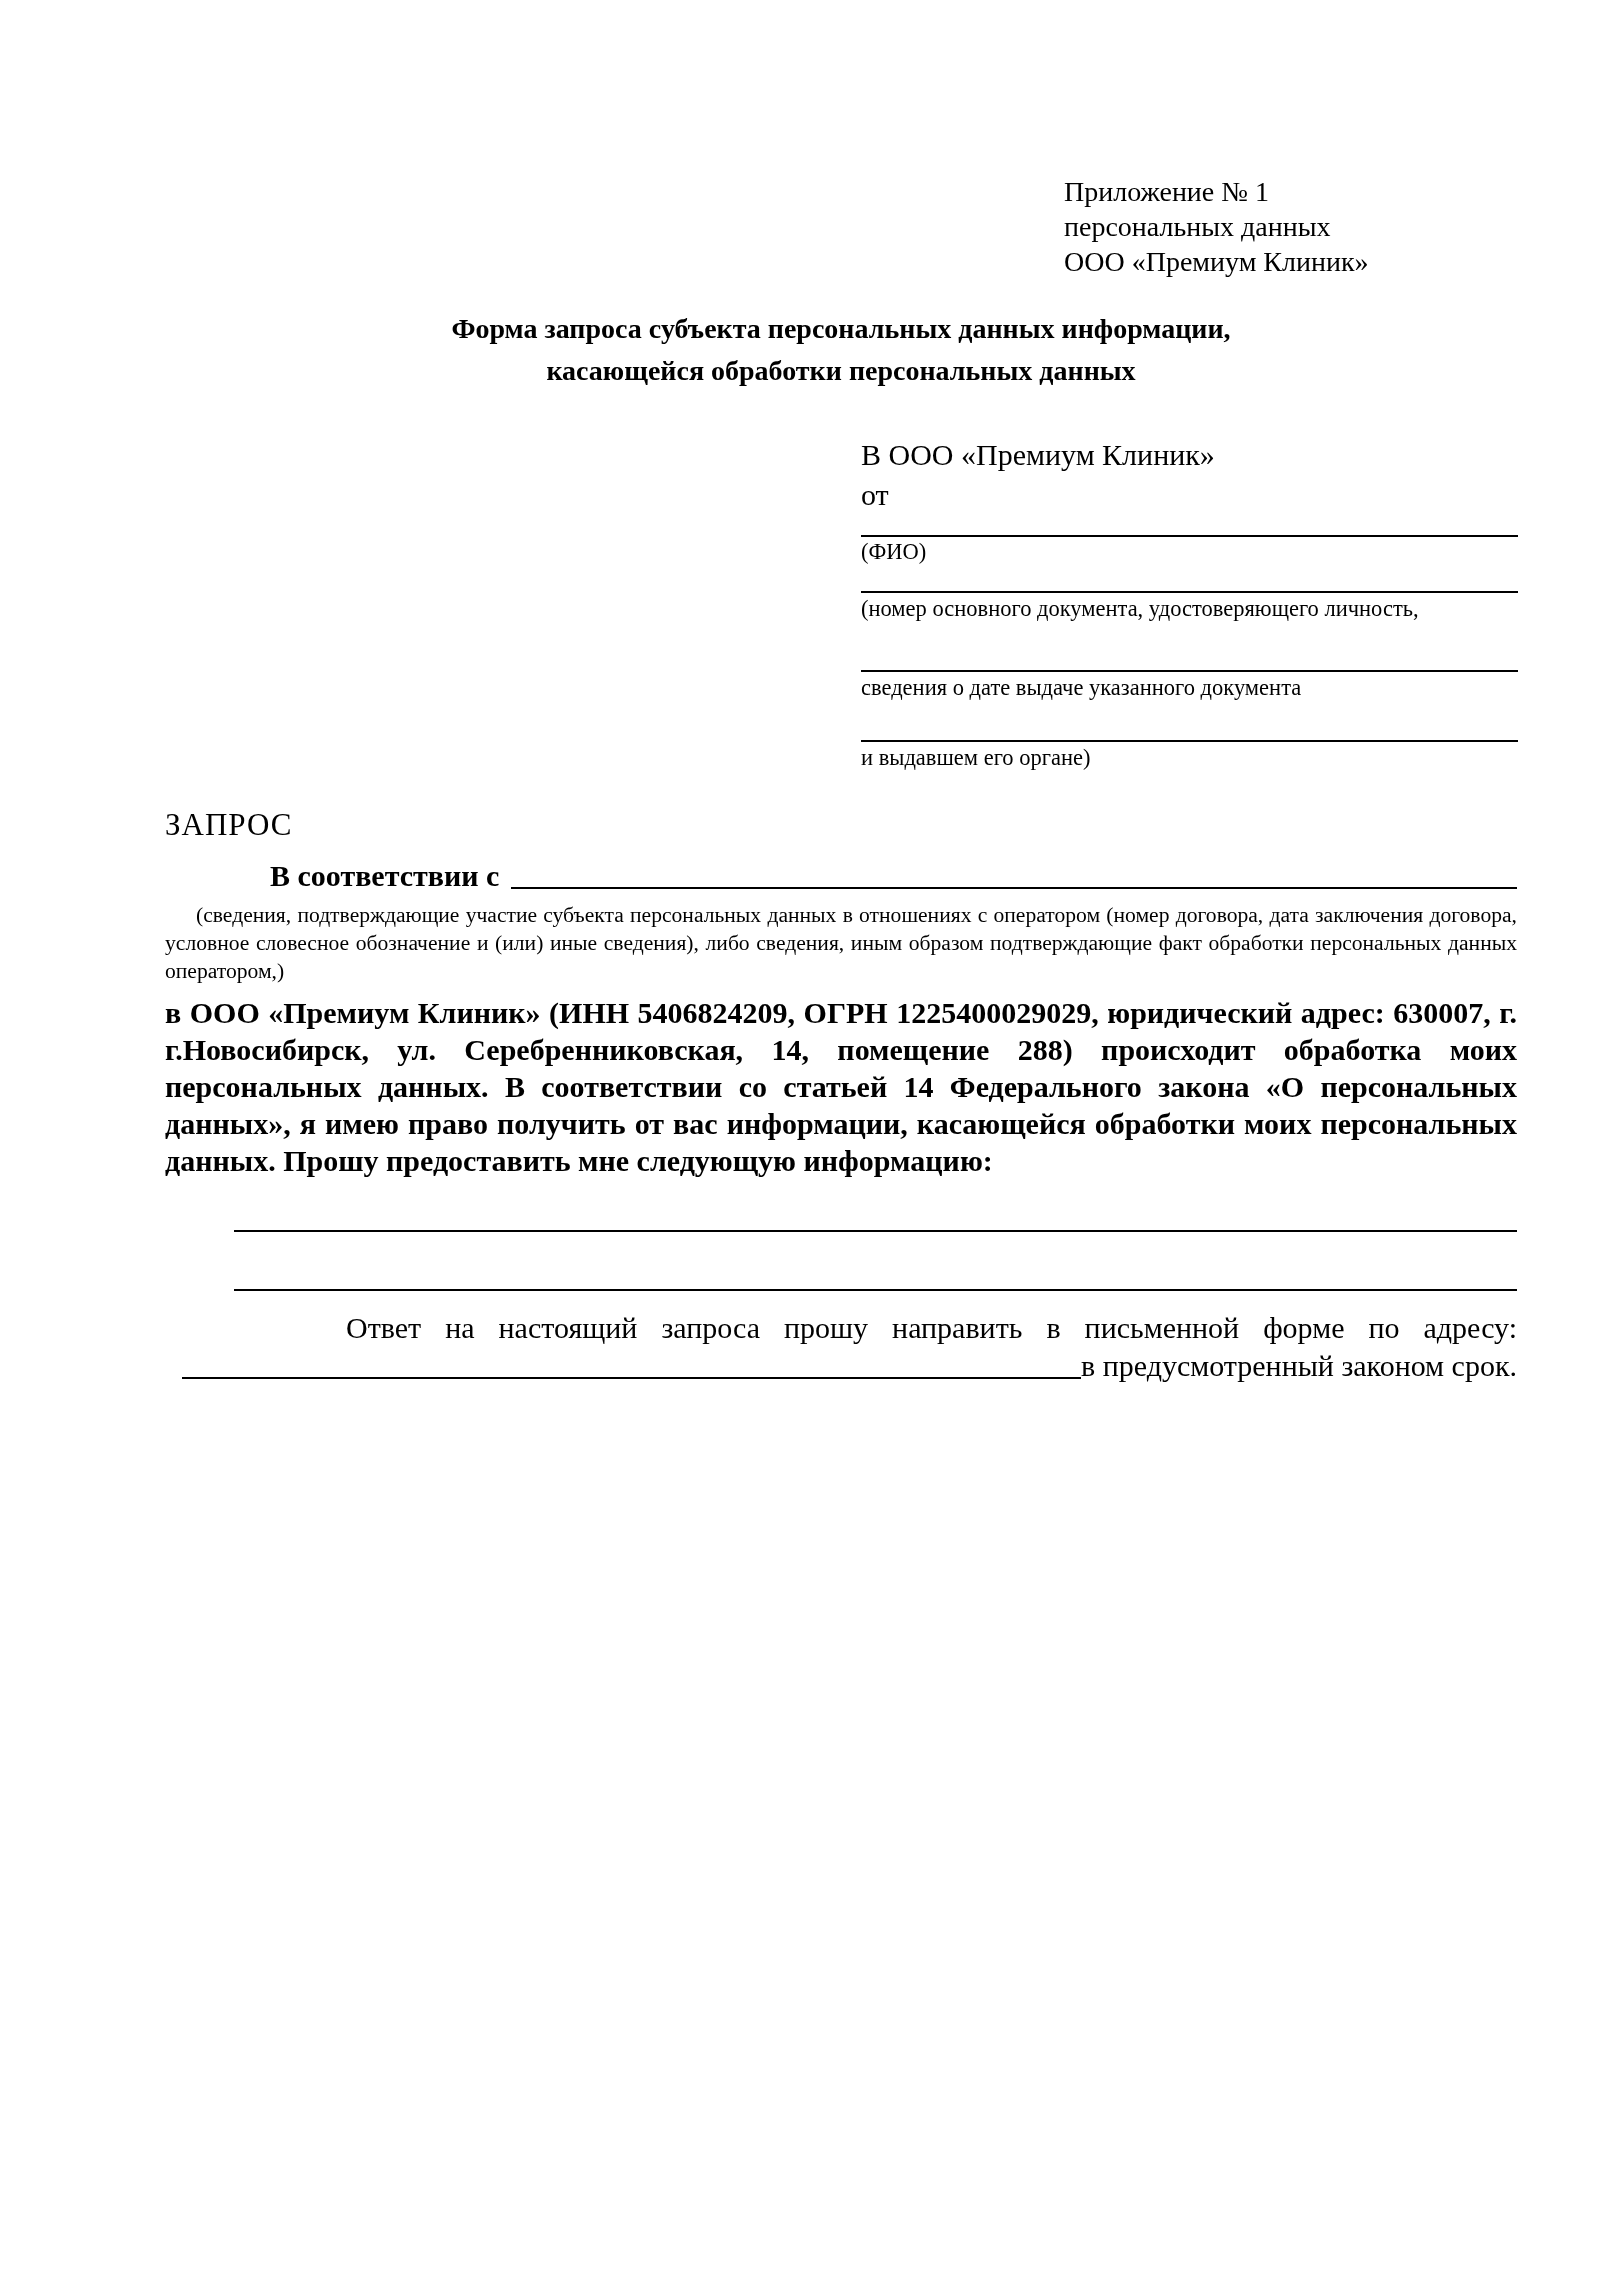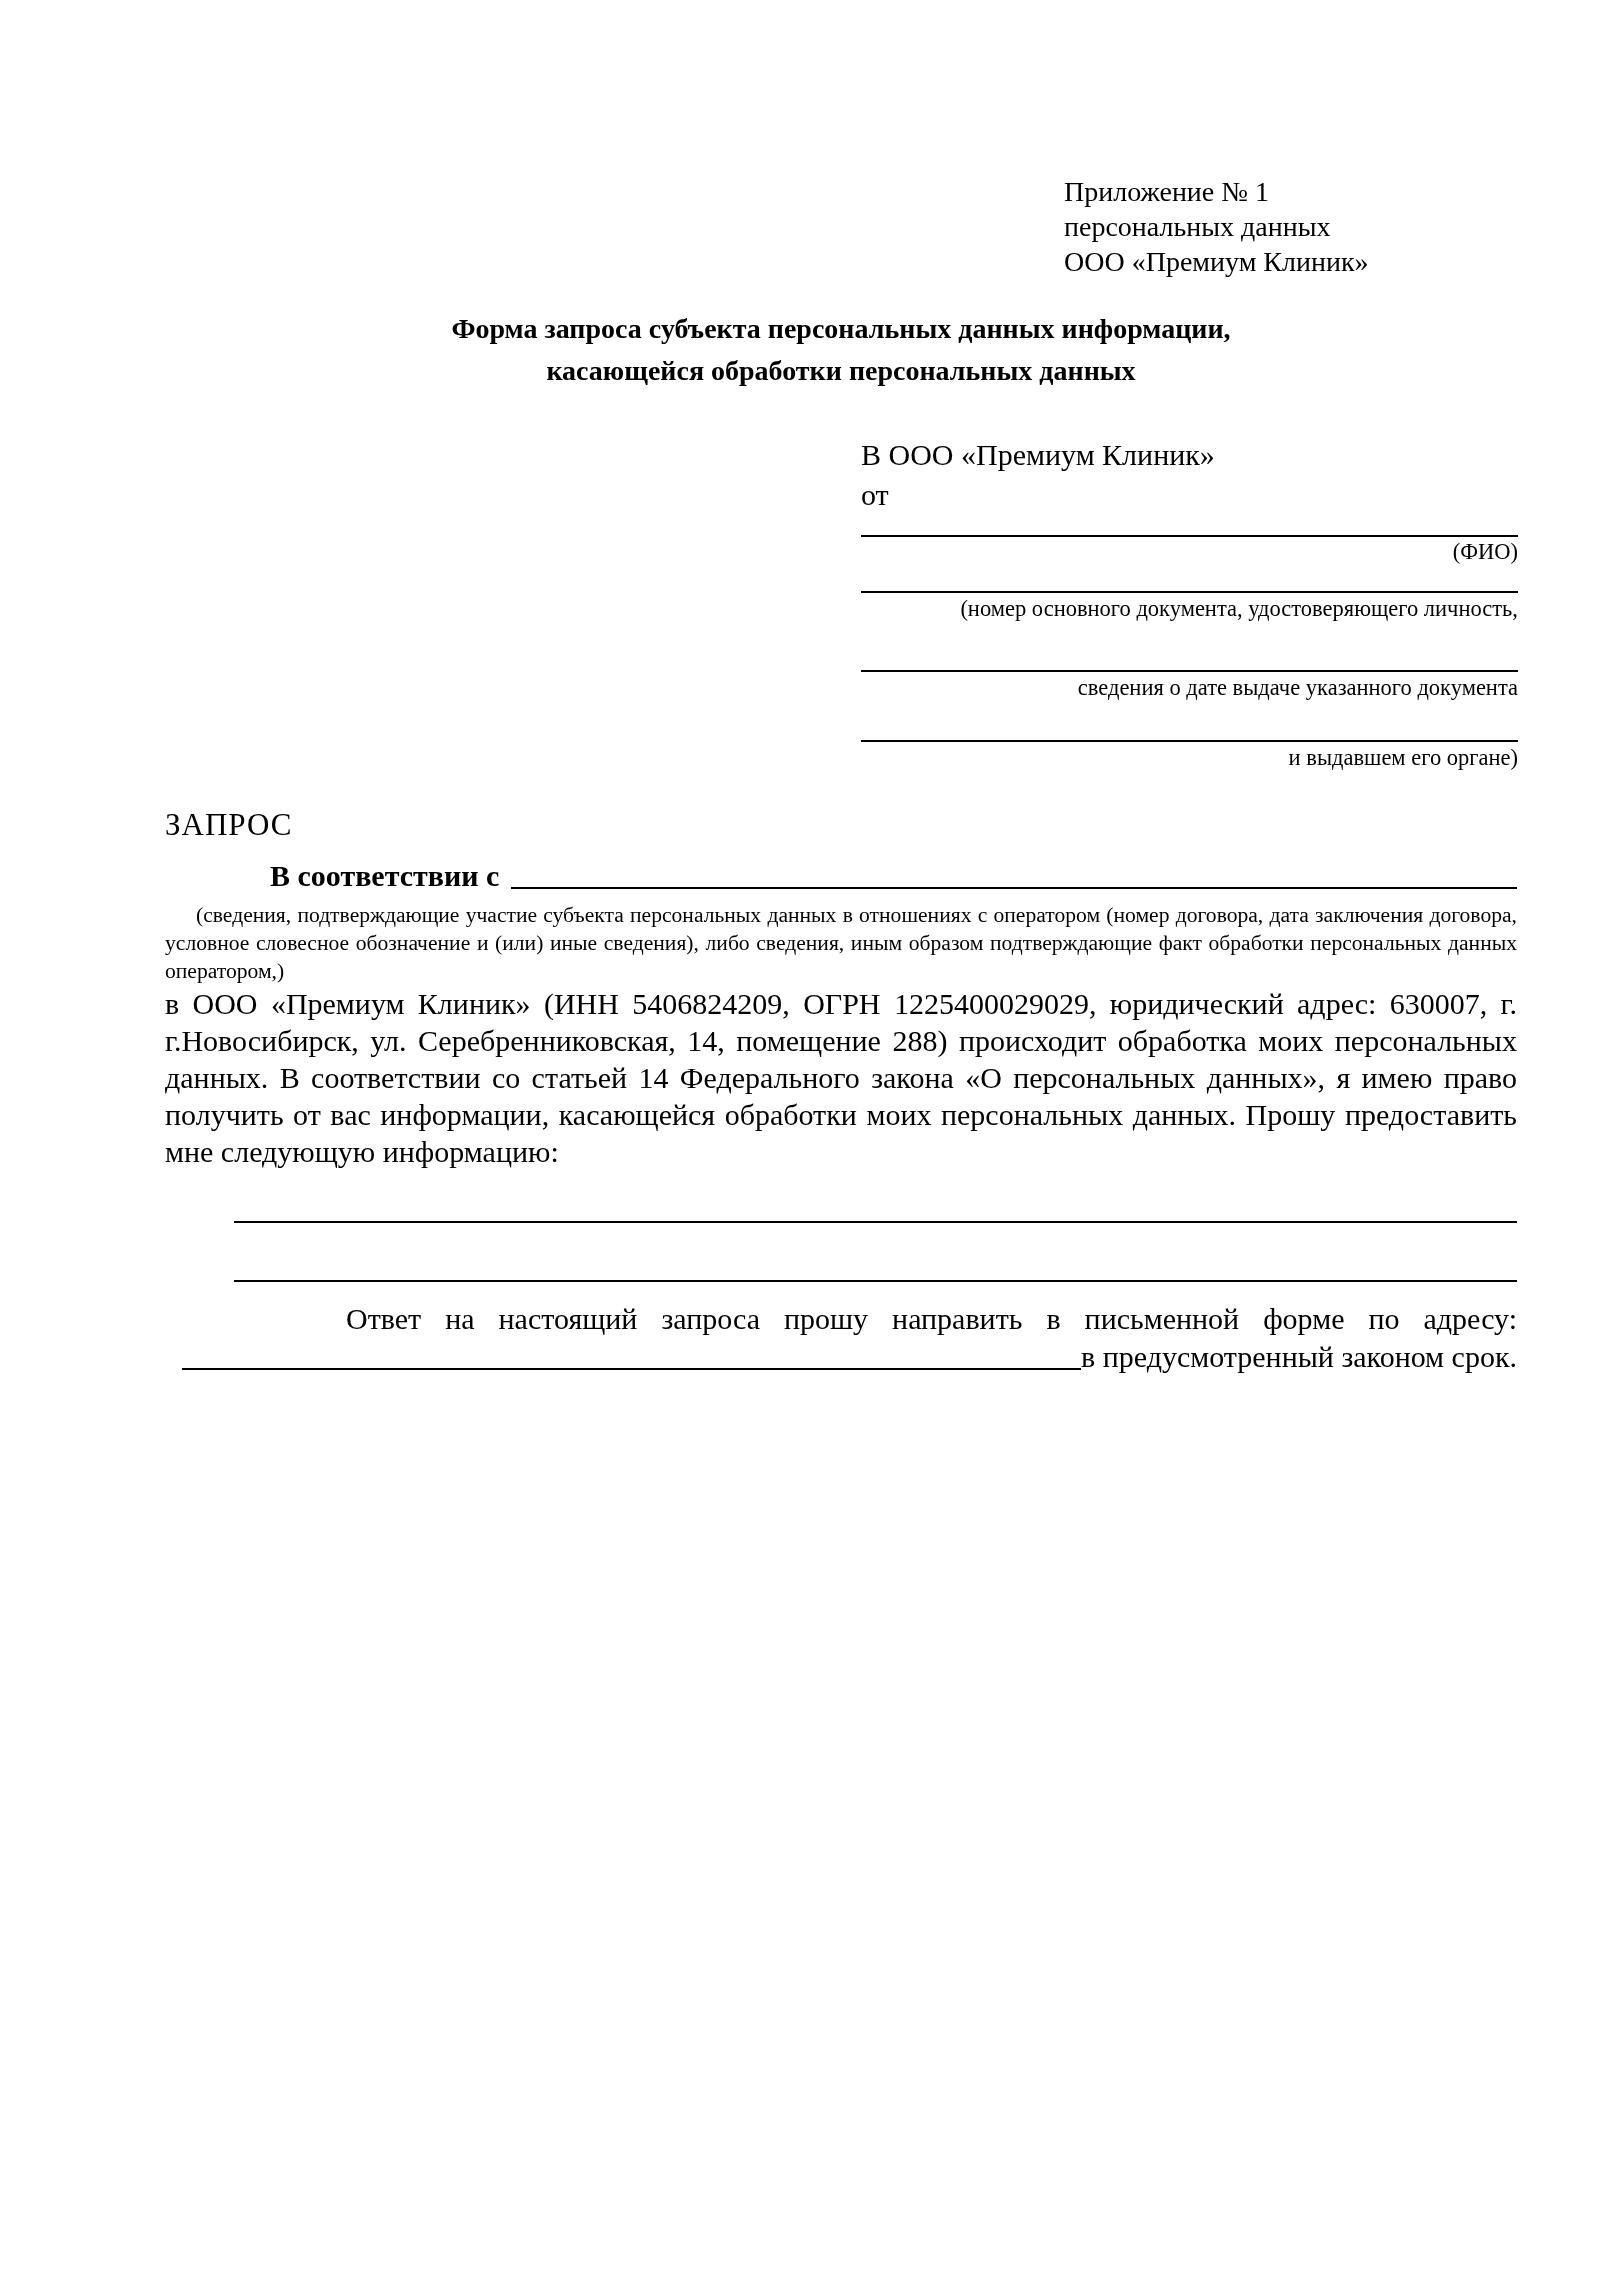--- a/index.html
+++ b/index.html
@@ -29,21 +29,21 @@
     font-weight: bold;
     line-height: 42px;
     text-align: center;
   }
 
   
   .addressee { margin-top: 43px; margin-left: 696px; width: 657px; }
   .addr-line { font-size: 30px; line-height: 40px; }
   .field .rule { border-bottom: 2.9px solid #000; height: 0; }
   .field .caption {
-    text-align: right;
+    text-align: left;
     font-size: 22.5px;
     line-height: 26.5px;
     padding-top: 2.9px;
   }
   .field.f1 .rule { margin-top: 19.6px; }
   .field.f2 .rule { margin-top: 25.5px; }
   .field.f3 .rule { margin-top: 47px; }
   .field.f4 .rule { margin-top: 39px; }
 
   .request-heading {
@@ -63,24 +63,25 @@
 
   .footnote {
     margin-top: 5.9px;
     font-size: 21.6px;
     line-height: 28px;
     text-align: justify;
     text-indent: 31px;
   }
 
   .body-par {
-    margin-top: 0;
+    margin-top: 9px;
     font-size: 30px;
     line-height: 37px;
     text-align: justify;
+    font-weight: bold;
   }
 
   .blank-line { border-bottom: 2.9px solid #000; margin-left: 69px; height: 0; }
   .bl1 { margin-top: 51px; }
   .bl2 { margin-top: 57px; }
 
   .reply-par {
     margin-top: 17.6px;
     font-size: 30px;
     line-height: 38px;

